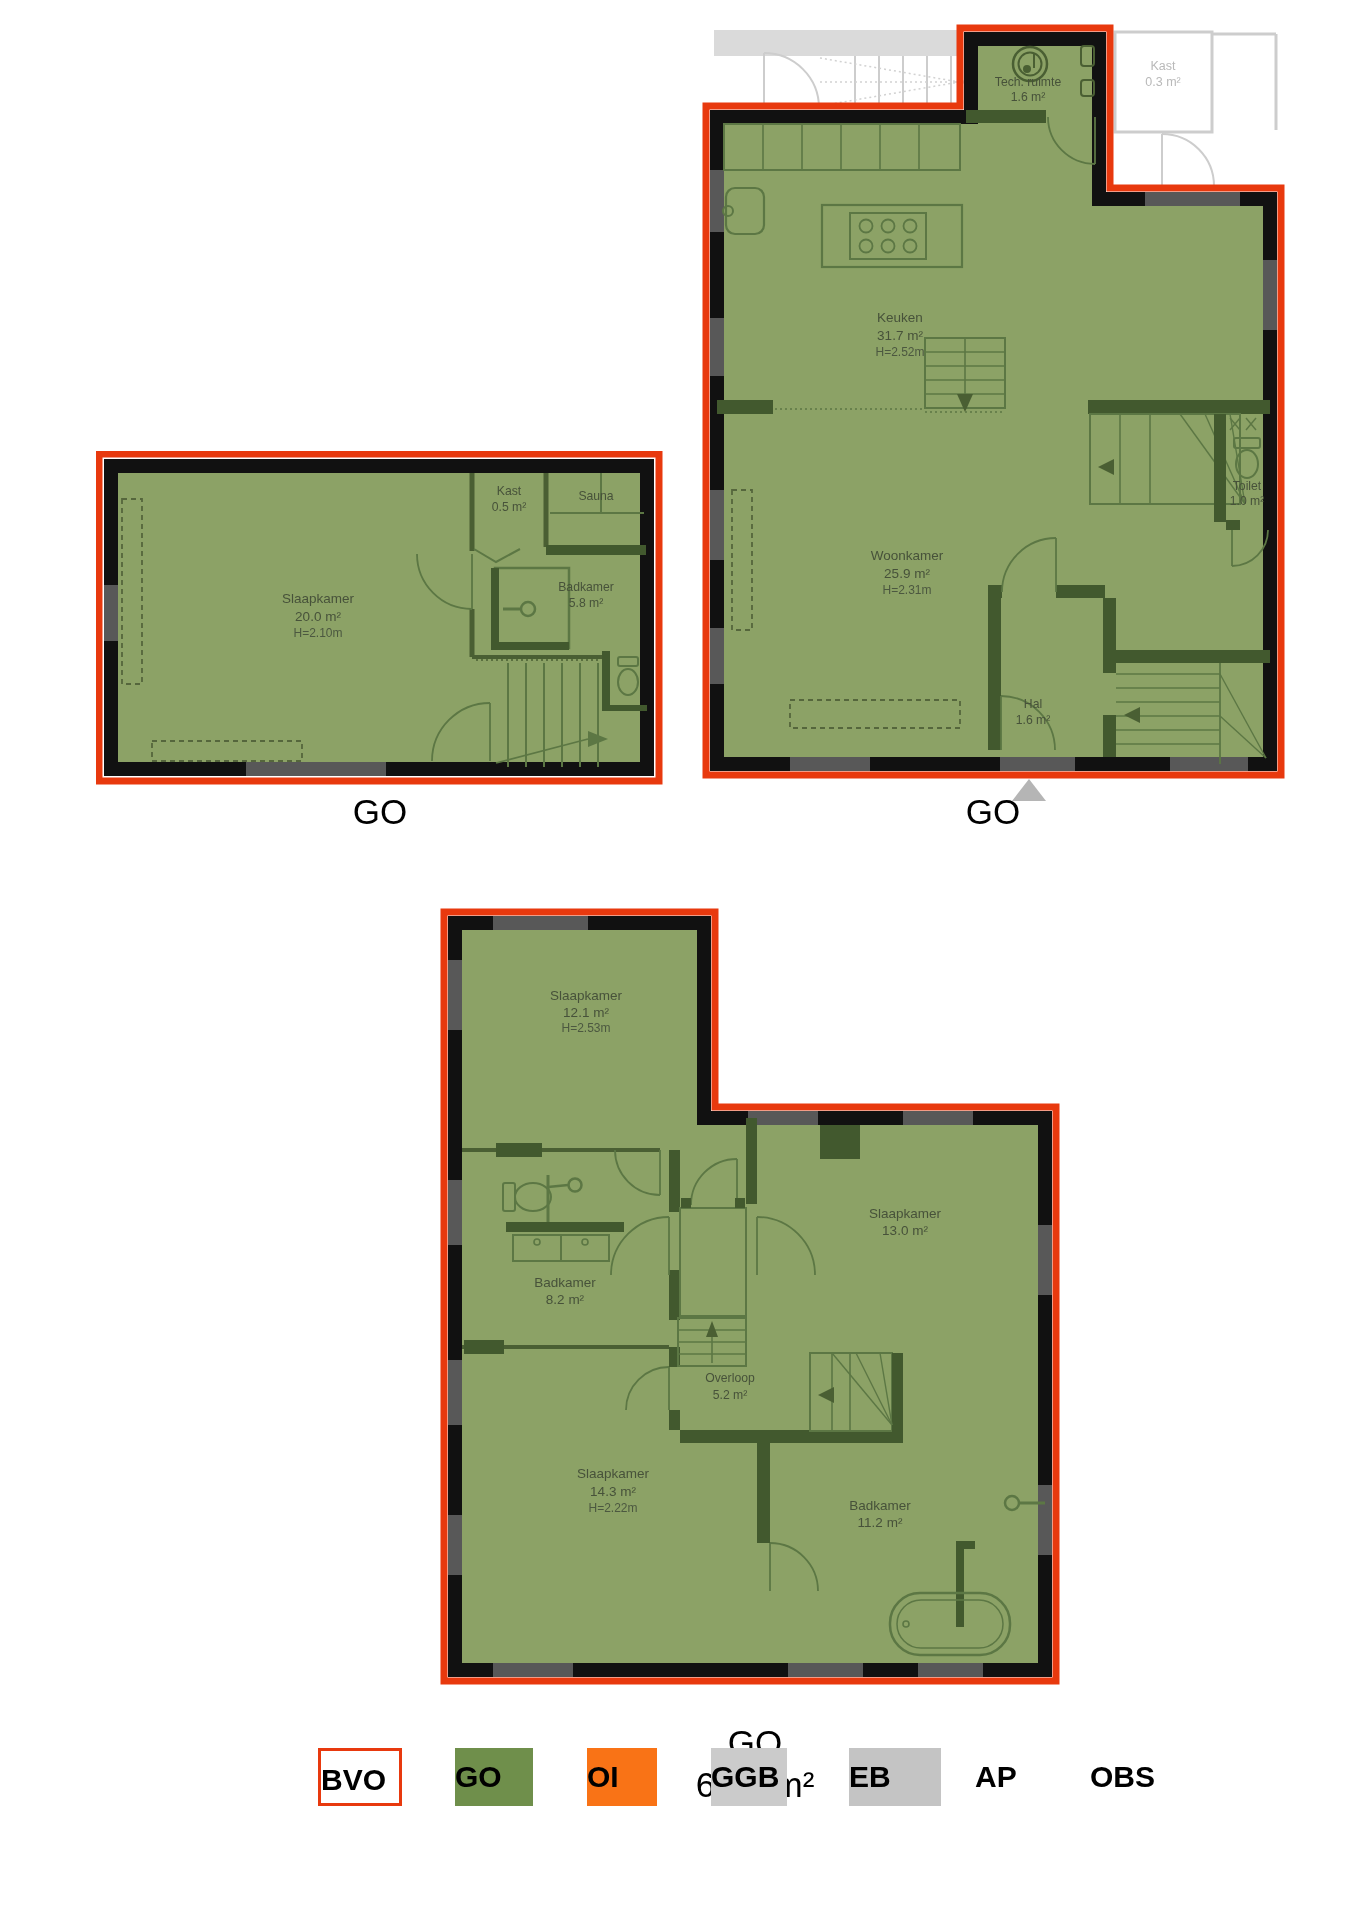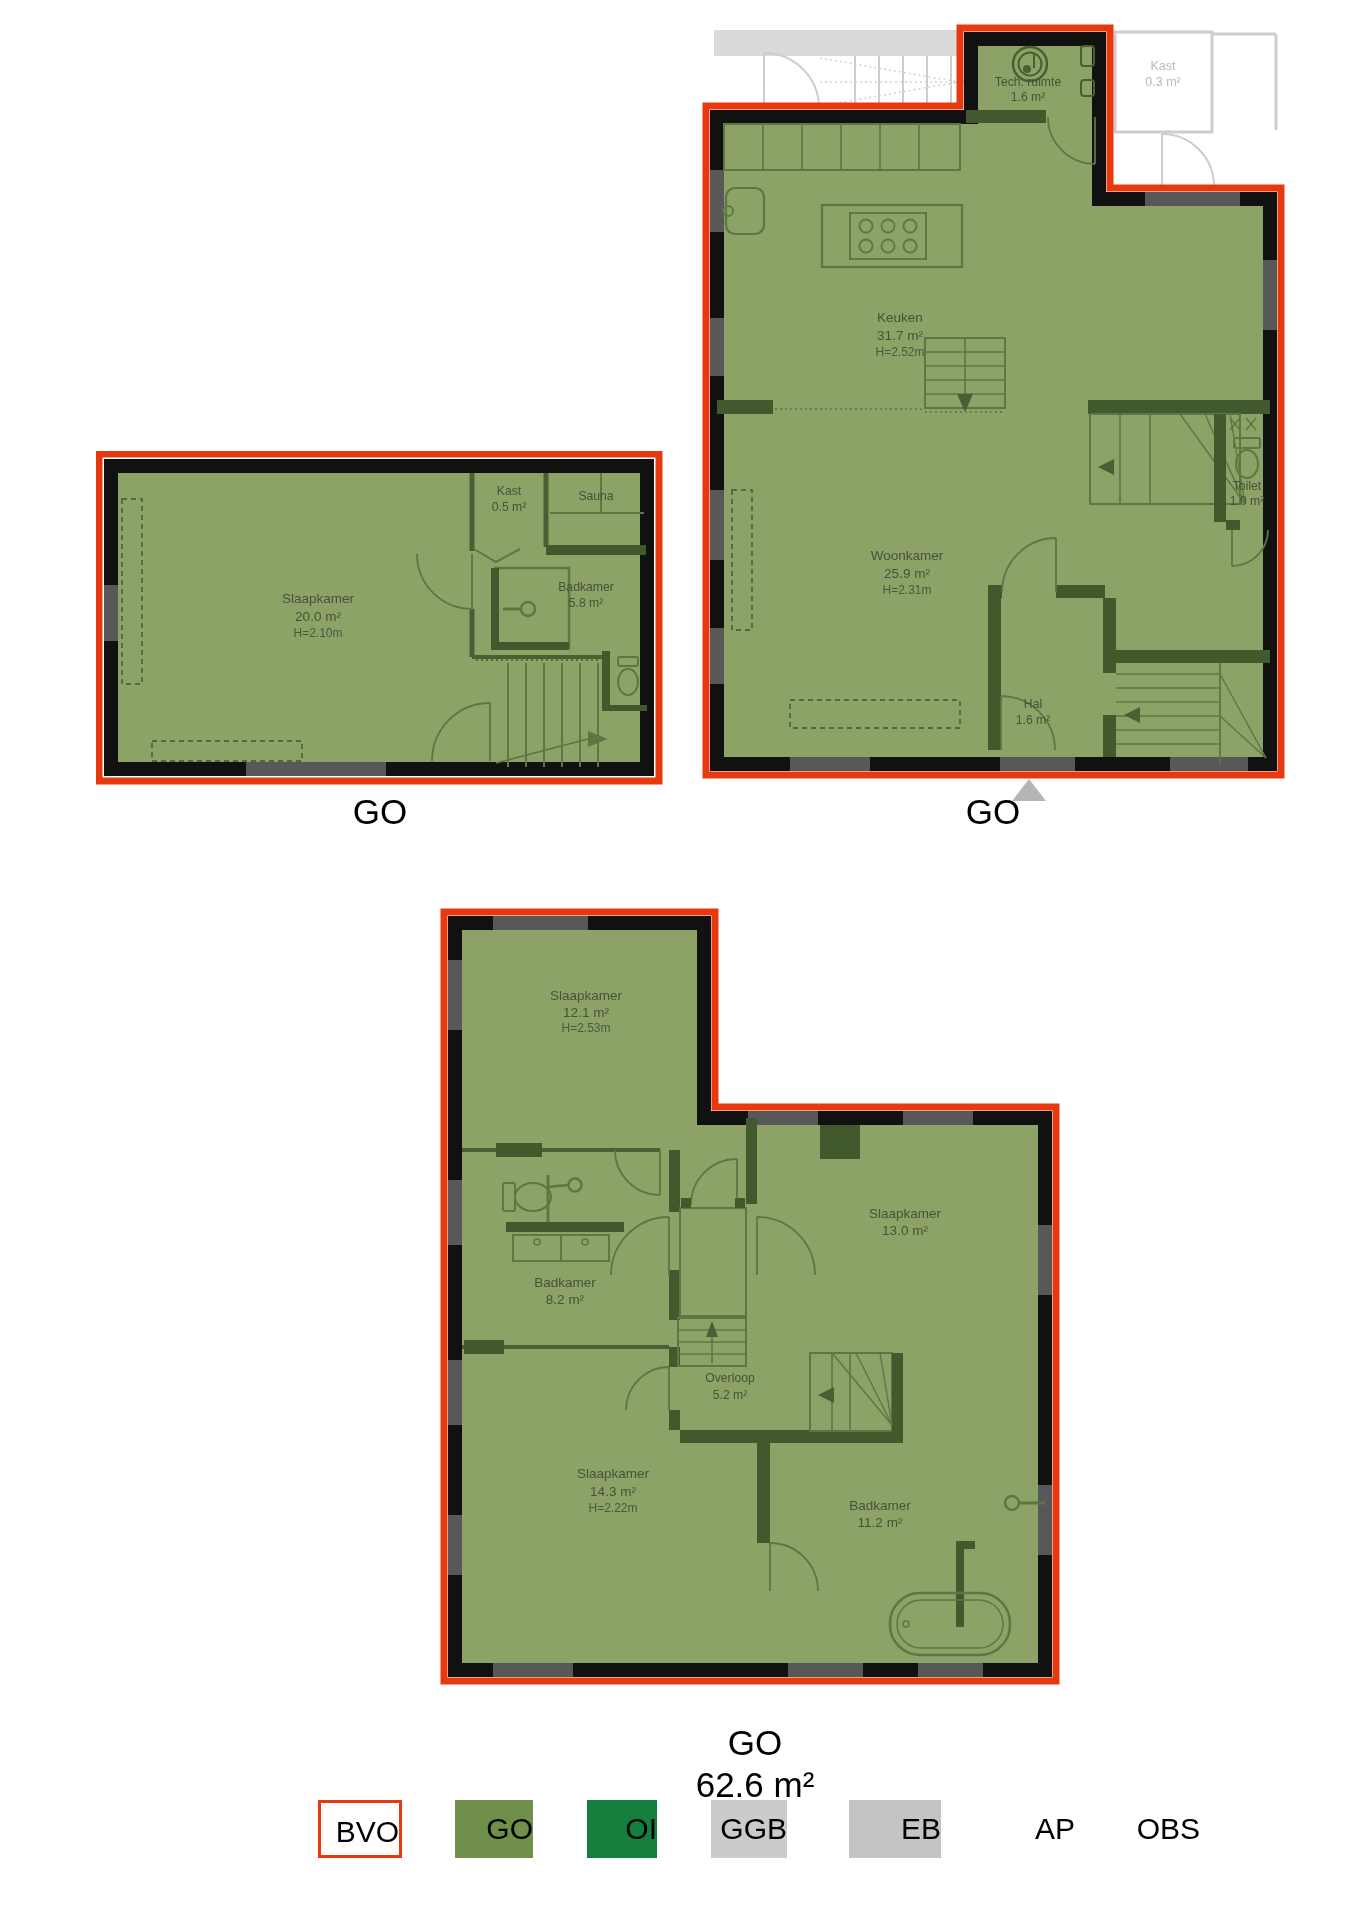--- a/index.html
+++ b/index.html
@@ -8,25 +8,25 @@
   .plan{position:absolute;}
   svg text{font-family:"Liberation Sans",sans-serif;fill:#47523A;}
   .room-name{font-size:13.5px;}
   .room-area{font-size:13.5px;}
   .room-h{font-size:12px;fill:#4C5840;}
   .room-name-sm{font-size:12.2px;}
   .room-area-sm{font-size:12.2px;}
   .faded-label{fill:#B9B9B9;font-size:12.5px;}
   .caption{position:absolute;width:280px;text-align:center;color:#000;}
   .caption .cap-line{font-size:35px;line-height:42px;}
-  .legend-item{position:absolute;top:1800px;height:58px;line-height:58px;text-align:right;
-               font-size:30px;color:#000;box-sizing:border-box;}
+  .legend-item{position:absolute;top:1748px;height:58px;line-height:58px;text-align:left;
+               font-size:30px;color:#000;box-sizing:border-box;font-weight:bold;}
   .lg-bvo{background:#ffffff;border:3px solid #E8390E;}
   .lg-go{background:#6F8F4B;}
-  .lg-oi{background:#15803d;}
+  .lg-oi{background:#f97316;}
   .lg-ggb{background:#CBCBCB;}
   .lg-eb{background:#C4C4C4;}
   .north-triangle{position:absolute;left:1012px;top:779px;width:0;height:0;
     border-left:17px solid transparent;border-right:17px solid transparent;
     border-bottom:22px solid #B5B5B5;}
 </style>
 </head>
 <body>
 
 <div class="canvas">

